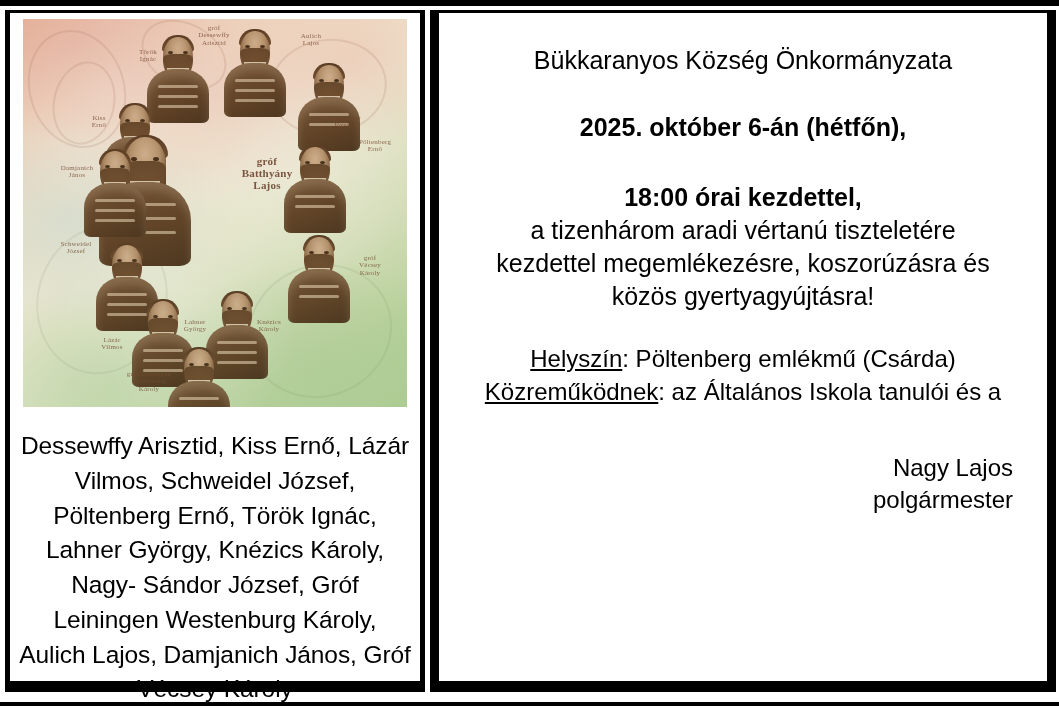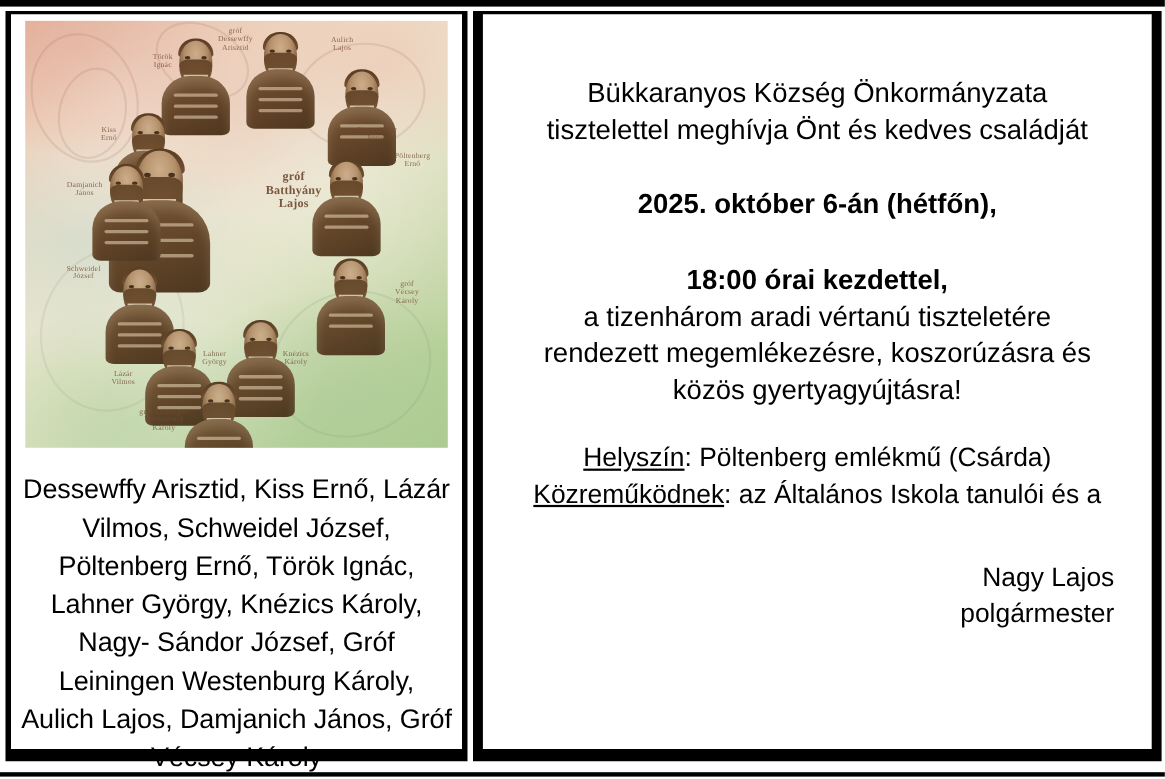--- a/index.html
+++ b/index.html
@@ -232,21 +232,21 @@
     color: #000;
     margin-top: 14px;
     letter-spacing: 0.2px;
   }
   .block {
     text-align: center;
     font-size: 25px;
     line-height: 1.33;
     color: #000;
   }
-  .block.b1 { margin-top: 46px; }
+  .block.b1 { margin-top: 21px; }
   .block.b2 { margin-top: 34px; font-weight: bold; }
   .block.b3 { margin-top: 36px; font-weight: bold; }
   .block.b4 { }
   .block.b5 { margin-top: 28px; font-size: 24px; line-height: 1.38; }
   .sig {
     margin-top: 44px;
     text-align: right;
     font-size: 24px;
     line-height: 1.34;
     color: #000;
@@ -462,30 +462,29 @@
     </div>
 
     <div class="caption">Dessewffy Arisztid, Kiss Ernő, Lázár Vilmos, Schweidel József, Pöltenberg Ernő, Török Ignác, Lahner György, Knézics Károly, Nagy- Sándor József, Gróf Leiningen Westenburg Károly, Aulich Lajos, Damjanich János, Gróf Vécsey Károly</div>
   </div>
 
   <div class="panel-right">
 
 
     <div class="block b1">
       <div>Bükkaranyos Község Önkormányzata</div>
-      <div>tisztelettel meghívja Önt és kedves családját</div>
     </div>
 
     <div class="block b2">2025. október 6-án (hétfőn),</div>
 
     <div class="block b3">18:00 órai kezdettel,</div>
 
     <div class="block b4">
       <div>a tizenhárom aradi vértanú tiszteletére</div>
-      <div>rendezett megemlékezésre, koszorúzásra és</div>
+      <div>kezdettel megemlékezésre, koszorúzásra és</div>
       <div>közös gyertyagyújtásra!</div>
     </div>
 
     <div class="block b5">
       <div>
         <span class="u">Helyszín</span><span>: Pöltenberg emlékmű (Csárda)</span>
       </div>
       <div>
         <span class="u">Közreműködnek</span><span>: az Általános Iskola tanulói és a</span>
       </div>

